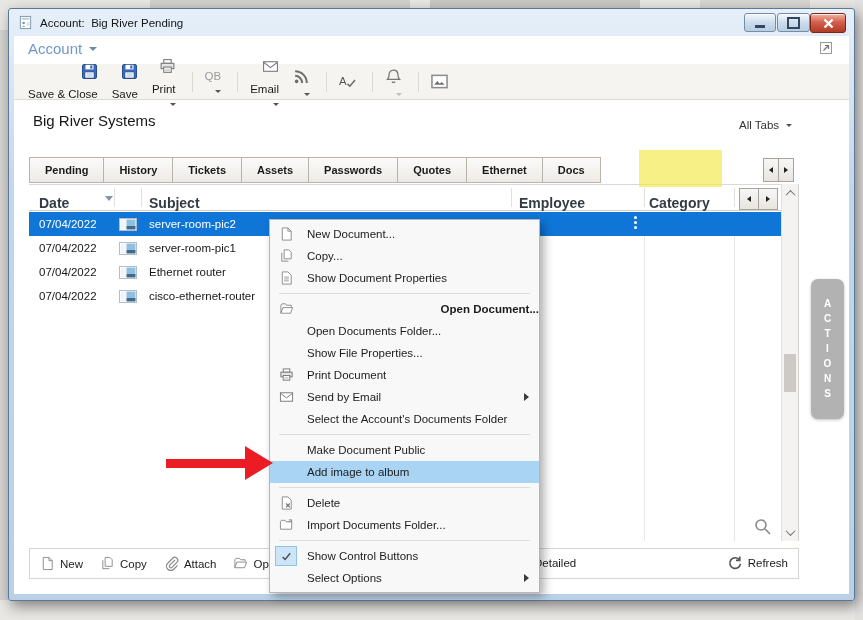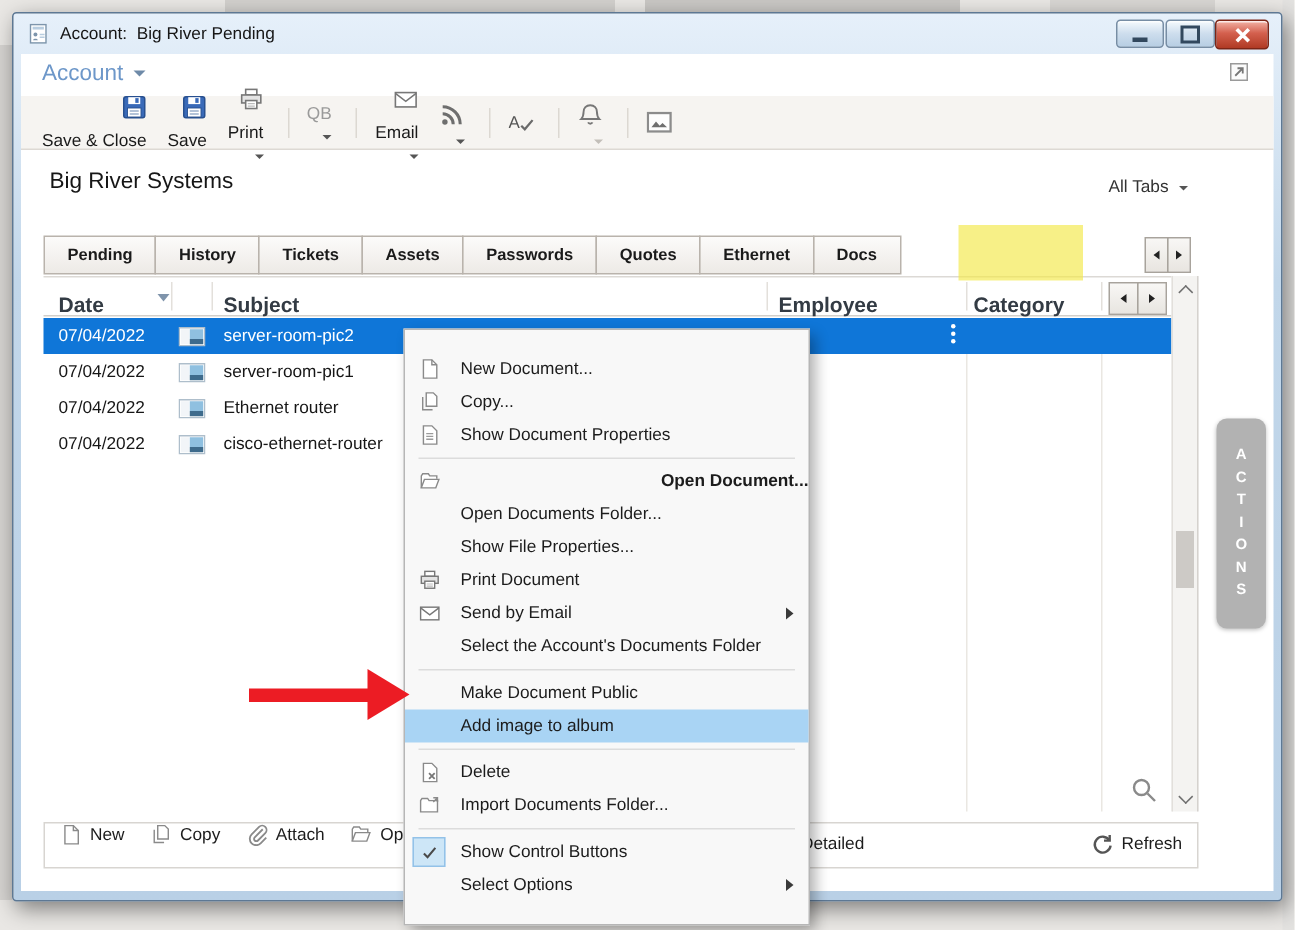--- a/index.html
+++ b/index.html
@@ -73,34 +73,34 @@
   .col-line{position:absolute;width:1px;background:#eae7e2;z-index:2;}
   
   .vscroll{position:absolute;left:772px;top:175px;width:18px;height:357px;background:#f4f3f1;border-left:1px solid #e2dfdb;border-right:1px solid #d5d2ce;z-index:3;box-sizing:border-box;}
   .vs-btn{position:absolute;left:0;width:16px;height:16px;display:flex;align-items:center;justify-content:center;}
   .chev{width:6px;height:6px;border-left:1.6px solid #6f6f6f;border-top:1.6px solid #6f6f6f;}
   .chev.up{transform:rotate(45deg) translate(1px,1px);}
   .chev.down{transform:rotate(225deg) translate(1px,1px);}
   .vs-thumb{position:absolute;left:2px;top:170px;width:12px;height:38px;background:#cdcac6;}
   .search-btn{position:absolute;left:744px;top:508px;width:20px;height:20px;z-index:3;}
   
-  .bottombar{position:absolute;left:20px;top:539px;width:770px;height:31px;border:1px solid #d8d5d1;background:#fff;z-index:3;box-sizing:border-box;display:flex;align-items:flex-start;padding-left:10px;}
+  .bottombar{position:absolute;left:20px;top:539px;width:770px;height:31px;border:1px solid #d8d5d1;background:#fff;z-index:3;box-sizing:border-box;display:flex;align-items:center;padding-left:10px;}
   .bb-btn{display:flex;align-items:center;gap:5px;font-size:11.5px;color:#1c1c1c;margin-right:17px;}
   .bb-btn .bicon{width:15px;height:15px;display:flex;}
   .bb-detailed{position:absolute;left:504px;top:8px;font-size:11.5px;color:#1c1c1c;}
   .bb-refresh{position:absolute;right:10px;top:6px;display:flex;align-items:center;gap:5px;font-size:11.5px;color:#1c1c1c;}
   .bb-refresh .bicon{width:16px;height:16px;display:flex;}
   
   .actions-tab{position:absolute;left:802px;top:270px;width:33px;height:140px;background:#b2b2b2;border-radius:7px;z-index:1;
     display:flex;flex-direction:column;align-items:center;justify-content:center;gap:5px;
     box-shadow:0 1px 3px rgba(0,0,0,.25);}
   .actions-tab span{color:#fff;font-size:10px;font-weight:bold;line-height:10px;}
   
   .context-menu{position:absolute;left:260px;top:210px;width:269px;background:#f8f8f8;border:1px solid #b6b6b6;
-    box-shadow:4px 4px 9px rgba(0,0,0,0.32);padding:15px 0;z-index:10;}
+    box-shadow:4px 4px 9px rgba(0,0,0,0.32);padding:3px 0;z-index:10;}
   .menu-item{position:relative;height:22px;display:flex;align-items:center;padding-left:37px;font-size:11.5px;color:#1c1c1c;box-sizing:border-box;}
   .menu-item.bold{font-weight:bold;justify-content:flex-end;}
   .menu-item.highlighted{background:var(--menu-highlight,#a9d4f4);}
   .menu-icon{position:absolute;left:9px;top:50%;transform:translateY(-50%);width:15px;height:15px;display:flex;}
   .menu-check{position:absolute;left:5px;top:1px;width:22px;height:20px;background:#cde6f7;border:1px solid #93c2e8;box-sizing:border-box;display:flex;align-items:center;justify-content:center;}
   .menu-check svg{width:13px;height:13px;}
   .submenu-arrow{position:absolute;right:10px;top:50%;margin-top:-4px;width:0;height:0;border-left:5px solid #3a3a3a;border-top:4px solid transparent;border-bottom:4px solid transparent;}
   .menu-sep{height:1px;background:#dcdcdc;margin:4px 9px;}
   
   .arrow-shaft{position:absolute;left:157px;top:450px;width:80px;height:9px;background:var(--arrow-red,#ec1c24);z-index:30;}

